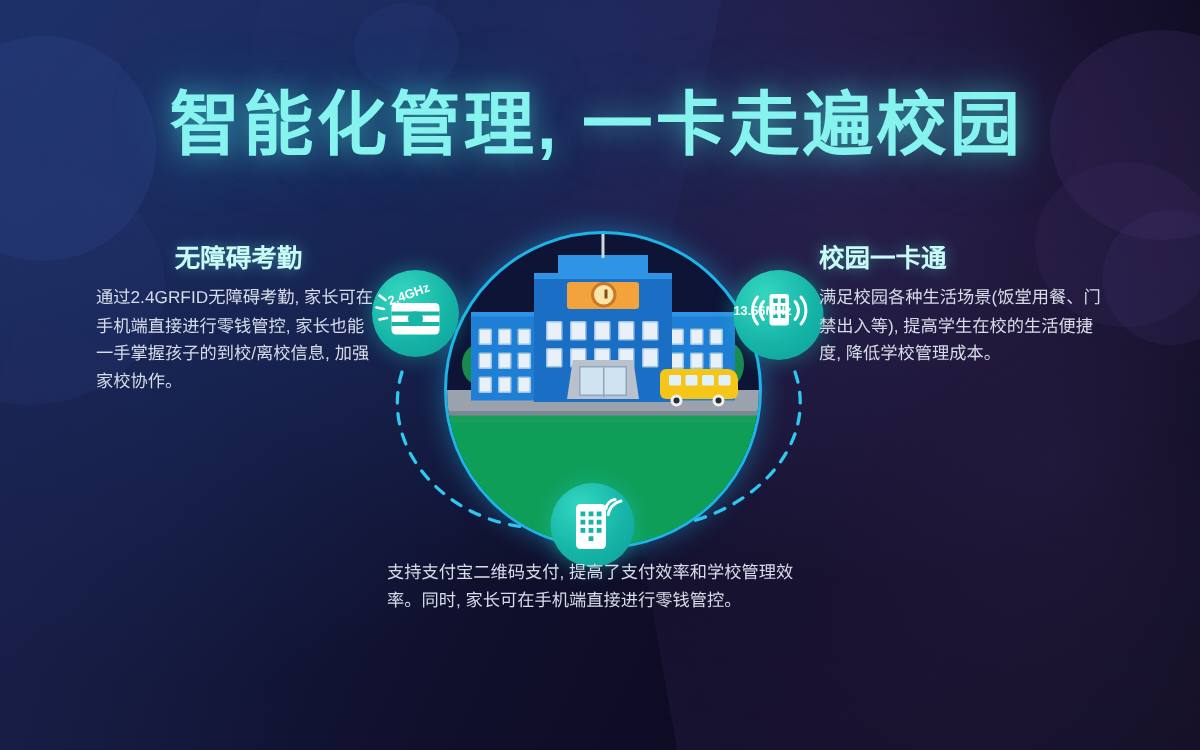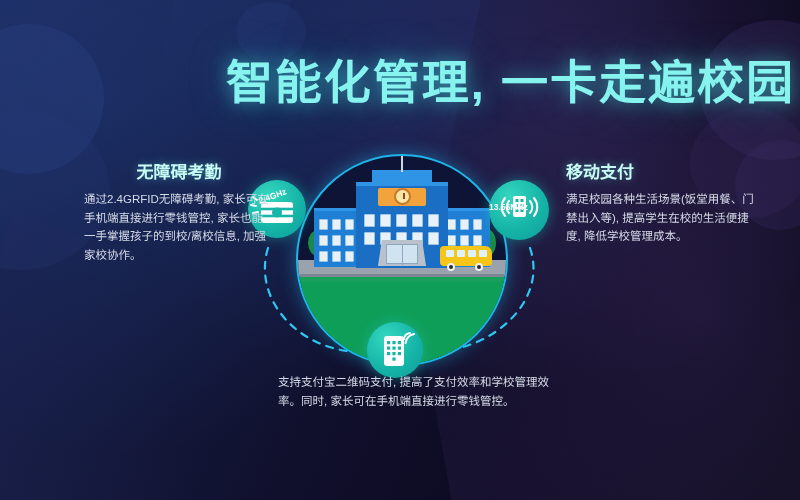--- a/index.html
+++ b/index.html
@@ -33,21 +33,21 @@
       transform:rotate(18deg);}
   .bokeh{position:absolute;border-radius:50%;pointer-events:none;}
   .b1{left:-46px;top:24px;width:150px;height:150px;background:rgba(48,70,140,.30);}
   .b2{left:-70px;top:110px;width:180px;height:160px;background:rgba(40,58,124,.22);}
   .b3{left:700px;top:20px;width:150px;height:140px;background:rgba(62,48,104,.30);}
   .b4{left:690px;top:108px;width:120px;height:110px;background:rgba(58,46,100,.22);}
   .b5{left:735px;top:140px;width:90px;height:90px;background:rgba(66,52,112,.22);}
   .b6{left:236px;top:2px;width:70px;height:60px;background:rgba(52,72,142,.18);}
 
   
-  .title{position:absolute;left:0;top:44px;width:795px;text-align:right;
+  .title{position:absolute;left:0;top:44px;width:795px;text-align:center;
     font-size:47px;font-weight:bold;letter-spacing:2px;color:#86f3ef;
     text-shadow:0 0 18px rgba(70,225,220,.55),0 0 42px rgba(40,190,200,.35);}
 
   
   .scene{position:absolute;left:296px;top:154px;width:208px;height:208px;border-radius:50%;
     overflow:hidden;background:#0d1436;border:2px solid #1eb4e8;
     box-shadow:0 0 18px rgba(30,180,232,.45);}
   .lawn{position:absolute;left:-6px;top:110px;width:220px;height:120px;background:#18a05a;}
   .lawn2{position:absolute;left:-6px;top:126px;width:220px;height:110px;background:#0f9e58;}
   .road{position:absolute;left:-6px;top:104px;width:220px;height:16px;background:#9aa2ae;}
@@ -83,21 +83,21 @@
   .badge-right{left:489px;top:180px;width:60px;height:60px;}
   .badge-bottom{left:367px;top:322px;width:56px;height:56px;}
   .bfreq{position:absolute;color:#ffffff;font-size:8px;font-weight:bold;white-space:nowrap;}
   .bfreq-l{left:10px;top:11px;transform:rotate(-20deg);font-size:8.5px;}
   .bfreq-r{left:0;right:0;bottom:28px;text-align:left;font-size:8.5px;}
 
   
   .arcs{position:absolute;left:0;top:0;width:800px;height:500px;pointer-events:none;}
 
   
-  .blk{position:absolute;margin-left:20px;}
+  .blk{position:absolute;}
   .blk h3{margin:0 0 7px 0;font-size:17px;font-weight:bold;color:#c9fbf6;
     text-shadow:0 0 10px rgba(90,230,225,.45);}
   .blk p{margin:0;font-size:11.5px;line-height:1.62;color:#d6dbe8;}
   .blk-left{left:64px;top:158px;width:190px;}
   .blk-left h3{text-align:center;}
   .blk-right{left:546px;top:158px;width:192px;}
   .blk-bottom{left:258px;top:373px;width:292px;text-align:center;}
   .blk-bottom p{text-align:left;}
 </style>
 </head>
@@ -253,21 +253,21 @@
       </g>
     </svg>
   </div>
 
   <div class="blk blk-left">
     <h3>无障碍考勤</h3>
     <p>通过2.4GRFID无障碍考勤, 家长可在手机端直接进行零钱管控, 家长也能一手掌握孩子的到校/离校信息, 加强家校协作。</p>
   </div>
 
   <div class="blk blk-right">
-    <h3>移动支付</h3>
+    <h3>校园一卡通</h3>
     <p>满足校园各种生活场景(饭堂用餐、门禁出入等), 提高学生在校的生活便捷度, 降低学校管理成本。</p>
   </div>
 
   <div class="blk blk-bottom">
     <p>支持支付宝二维码支付, 提高了支付效率和学校管理效率。同时, 家长可在手机端直接进行零钱管控。</p>
   </div>
 
 </div>
 
 </body></html>

